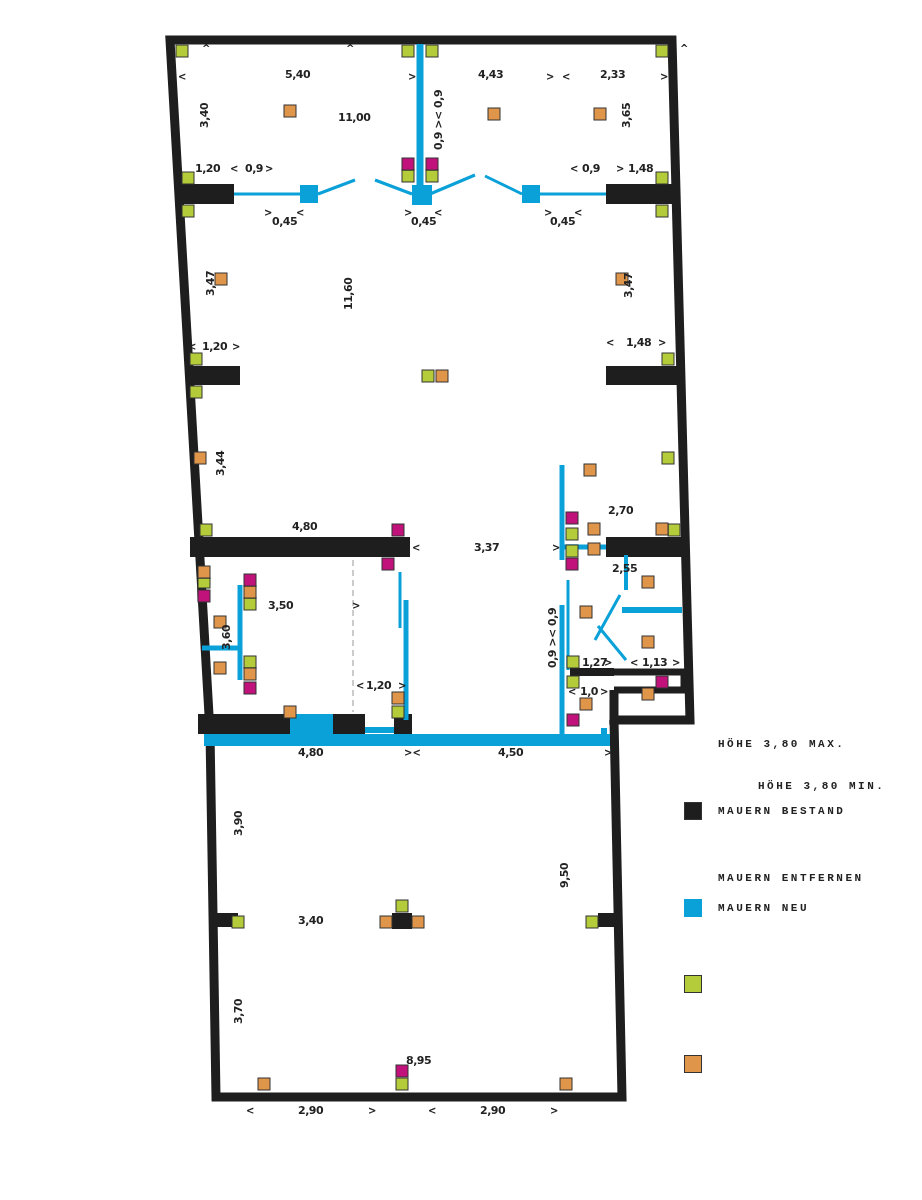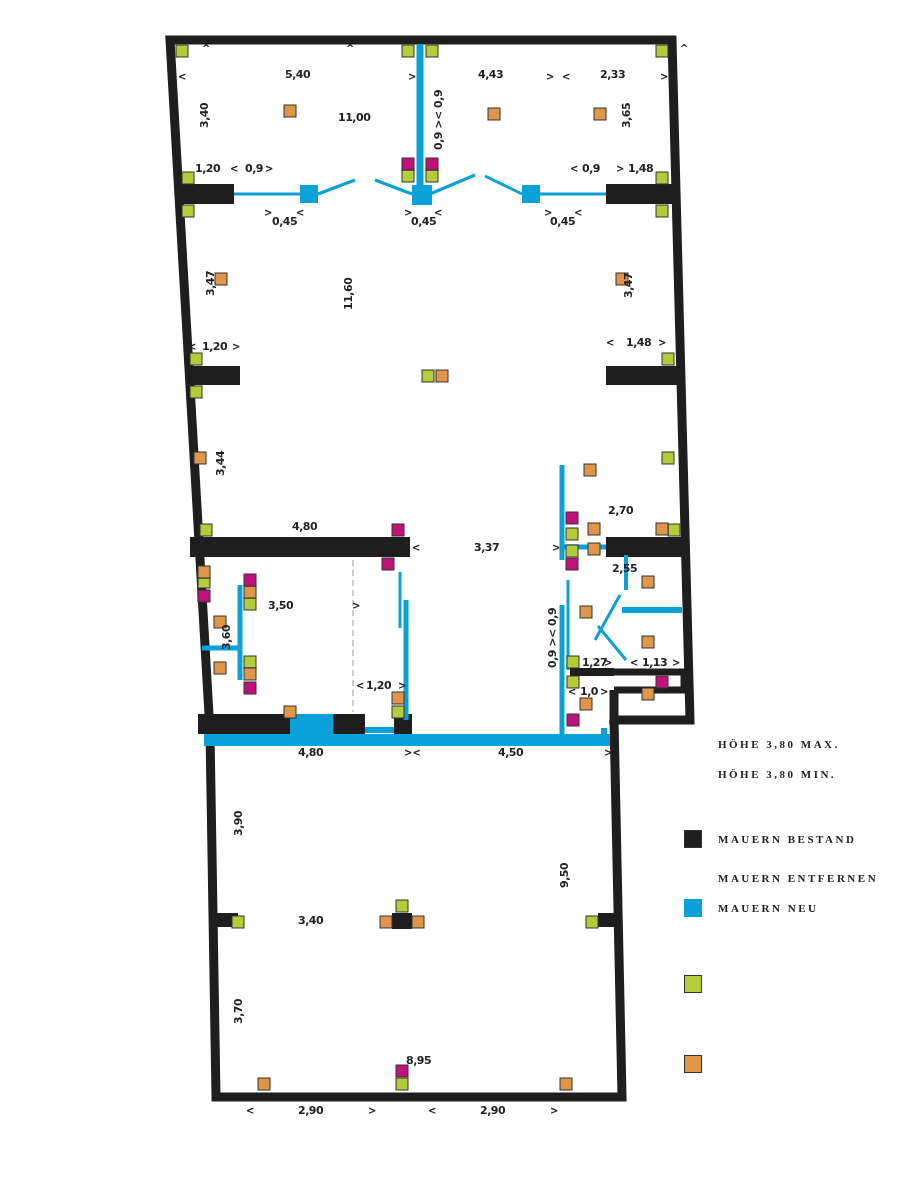--- a/index.html
+++ b/index.html
@@ -4,21 +4,21 @@
 <style>
   html, body { margin: 0; padding: 0; background: #ffffff; }
   body { width: 922px; height: 1200px; position: relative; overflow: hidden; font-family: "DejaVu Sans", sans-serif; }
   #plan { position: absolute; left: 0; top: 0; }
   .dim { font-family: "DejaVu Sans", sans-serif; font-size: 11px; font-weight: bold; fill: #222; letter-spacing: -0.5px; }
   .arrow { font-family: "DejaVu Sans", sans-serif; font-size: 10px; font-weight: bold; fill: #222; }
   .legend { position: absolute; left: 684px; top: 730px; width: 230px; }
   .legend-row { position: absolute; left: 0; display: flex; align-items: center; height: 20px; }
   .legend-swatch { width: 18px; height: 18px; box-sizing: border-box; margin-right: 16px; border: 1px solid #333; }
   .legend-swatch.none { border: none; background: transparent; }
-  .legend-label { font-family: Liberation Serif, serif; font-size: 11px; font-weight: bold; letter-spacing: 2.5px; color: #222; }
+  .legend-label { font-family: Liberation Mono, monospace; font-size: 11px; font-weight: bold; letter-spacing: 2.5px; color: #222; }
 </style>
 </head>
 <body>
 
 <svg id="plan" width="922" height="1200" viewBox="0 0 922 1200" xmlns="http://www.w3.org/2000/svg">
 
   <g fill="none" stroke="#1e1e1e" stroke-linejoin="miter">
     <polyline stroke-width="9" points="210,732 170,40 672,40 690,720 614,720 614,690"></polyline>
     <polyline stroke-width="7" points="614,690 684,690 684,672 614,672"></polyline>
     <polyline stroke-width="9" points="210,732 216,1097 622,1097 614,720"></polyline>
@@ -232,25 +232,25 @@
     <text class="arrow" x="428" y="1114">&lt;</text>
     <text class="arrow" x="550" y="1114">&gt;</text>
   </g>
 </svg>
 
 <div class="legend">
   <div class="legend-row" style="top:4px;">
     <span class="legend-swatch none"></span>
     <span class="legend-label">HÖHE 3,80 MAX.</span>
   </div>
-  <div class="legend-row" style="top:34px;">
+  <div class="legend-row" style="top:46px;gap:40px;">
     <span class="legend-swatch none"></span>
     <span class="legend-label">HÖHE 3,80 MIN.</span>
   </div>
-  <div class="legend-row" style="top:99px;">
+  <div class="legend-row" style="top:71px;">
     <span class="legend-swatch" style="background:#1e1e1e;"></span>
     <span class="legend-label">MAUERN BESTAND</span>
   </div>
   <div class="legend-row" style="top:138px;">
     <span class="legend-swatch none"></span>
     <span class="legend-label">MAUERN ENTFERNEN</span>
   </div>
   <div class="legend-row" style="top:168px;align-items:center;">
     <span class="legend-swatch" style="background:#0aa0d8;border-color:#0aa0d8;"></span>
     <span class="legend-label">MAUERN NEU</span>

